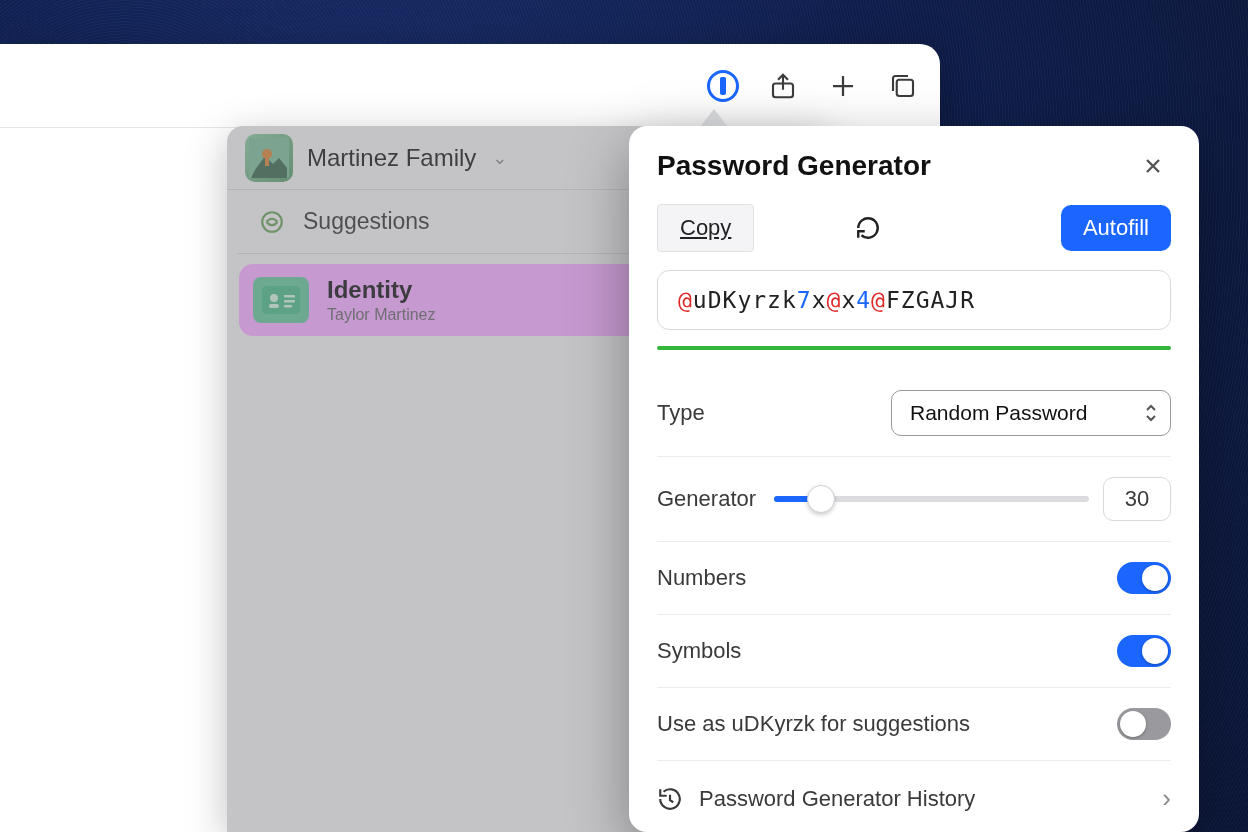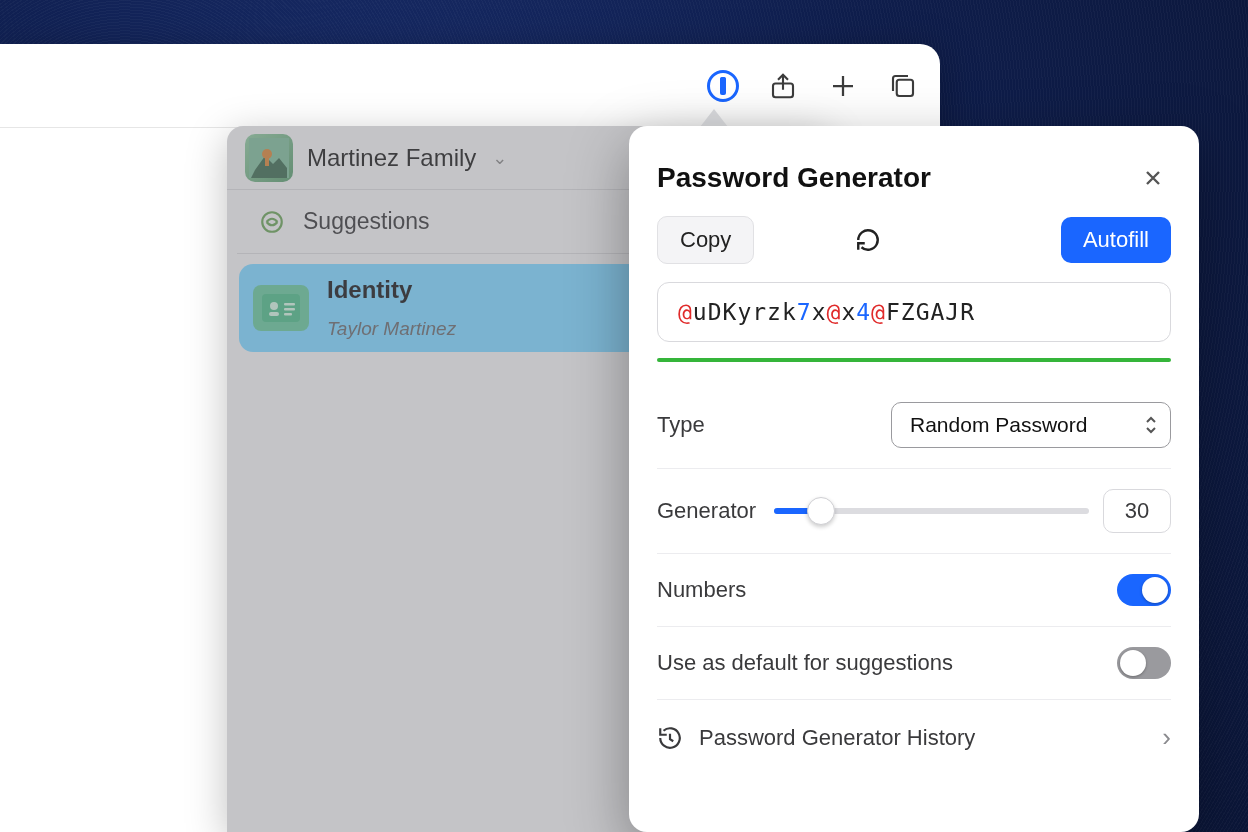--- a/index.html
+++ b/index.html
@@ -128,65 +128,66 @@
     border-bottom: 1px solid #d5d5d8;
     color:#3a3a3c;
     font-size:23px;
     margin-left:10px;
   }
   .sugg-row .chev { margin-left:auto; color:#9a9a9e; }
   .sugg-icon { color:#7aa96d; }
   .item-row {
     margin: 10px 12px;
     padding: 12px 14px;
-    background:#7dd3fc;
+    background:#f0abfc;
     border-radius: 14px;
     display:flex; align-items:center; gap:18px;
   }
   .id-icon {
     width:56px;height:46px;border-radius:8px;
     background:#68c49c;
     display:flex;align-items:center;justify-content:center;
   }
   .item-title { font-size:24px; font-weight:600; color:#1d1d1f; }
-  .item-sub { font-size:19px; color:#6a6a6e; margin-top:14px;font-style:italic; }
+  .item-sub { font-size:16px; color:#6a6a6e; margin-top:2px; }
 
   
   .pg-panel {
     position:absolute;
     top: 126px;
     left: 629px;
     width: 570px;
     height: 706px;
     background:#ffffff;
     border-radius: 18px;
     box-shadow: 0 20px 60px rgba(0,0,0,0.35);
     z-index: 10;
-    padding: 36px 28px 0 28px;
+    padding: 24px 28px 0 28px;
     display:flex; flex-direction:column;
   }
   .pg-header {
     display:flex; align-items:center; justify-content:space-between;
     margin-bottom: 22px;
   }
   .pg-title { font-size:28px; font-weight:700; color:#111; }
   .pg-close { font-size:24px; color:#555; padding:4px 8px; cursor:pointer; }
 
   .pg-actions {
     display:flex; align-items:center; gap:14px;
     margin-bottom: 18px;
   }
   .btn-copy {
     background:#f4f4f6;
     border:1px solid #e1e1e4;
-    border-radius:10px;
+    border-radius:4px;
     padding: 10px 22px;
     font-size:22px;
     color:#222;
     cursor:pointer;
+    text-decoration:underline;
   }
   .refresh { margin-left:auto; margin-right:auto; color:#222; cursor:pointer; padding: 6px; }
   .btn-autofill {
     background:#1a66ff;
     color:#fff;
     border:none;
     border-radius:10px;
     padding:10px 22px;
     font-size:22px;
     font-weight:500;
@@ -427,23 +428,31 @@
 
   <div class="row">
     <span class="label">Numbers</span>
     <div class="ctrl">
       <div class="toggle on" id="toggle-numbers">
           <div class="knob"></div>
         </div>
     </div>
   </div>
 
-
   <div class="row">
-    <span class="label">Use as default for suggestions</span>
+    <span class="label">Symbols</span>
+    <div class="ctrl">
+      <div class="toggle on" id="toggle-symbols">
+          <div class="knob"></div>
+        </div>
+    </div>
+  </div>
+
+  <div class="row">
+    <span class="label">Use as uDKyrzk for suggestions</span>
     <div class="ctrl">
       <div class="toggle off" id="toggle-default">
           <div class="knob"></div>
         </div>
     </div>
   </div>
 
   <div class="history-row">
     <span>
       <svg width="26" height="26" viewBox="0 0 24 24" fill="none" stroke="#3a3a3c" stroke-width="2">

